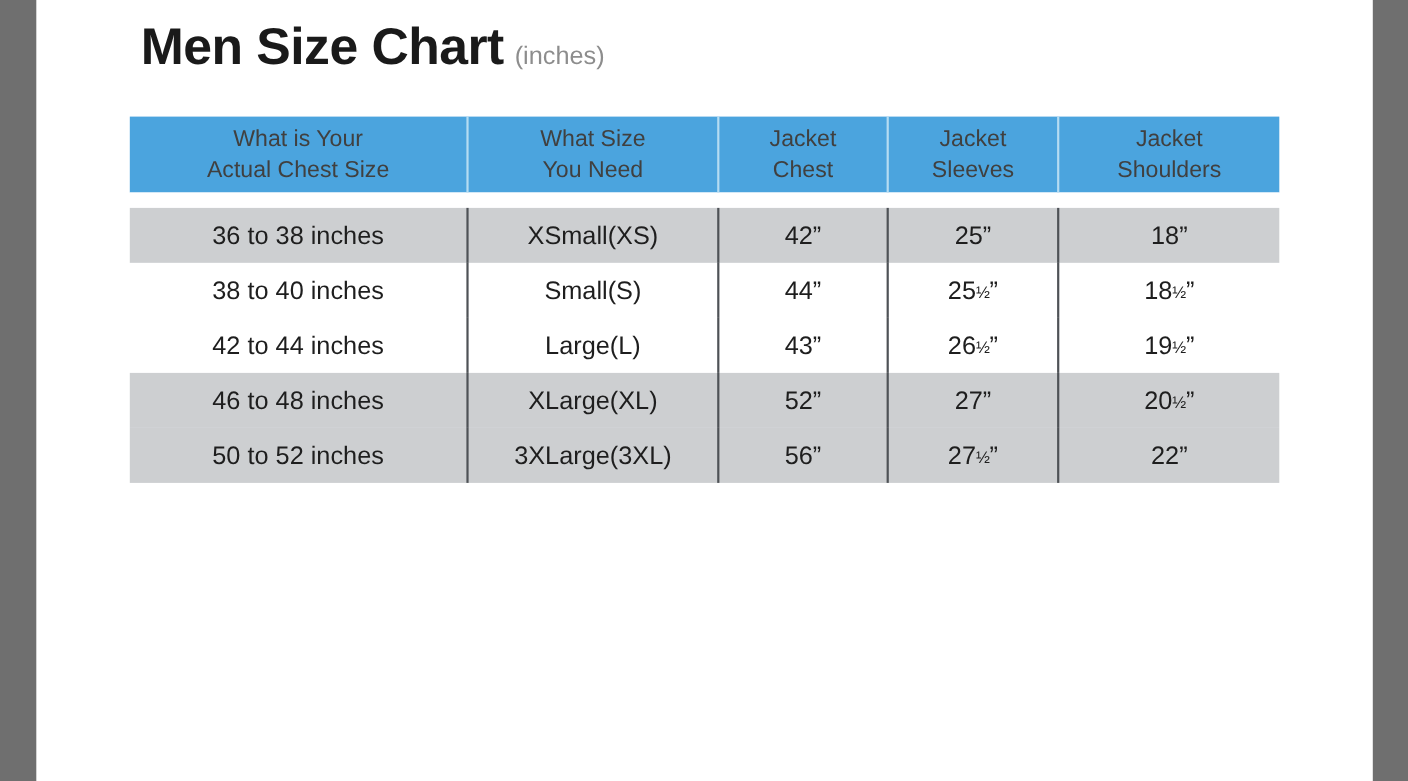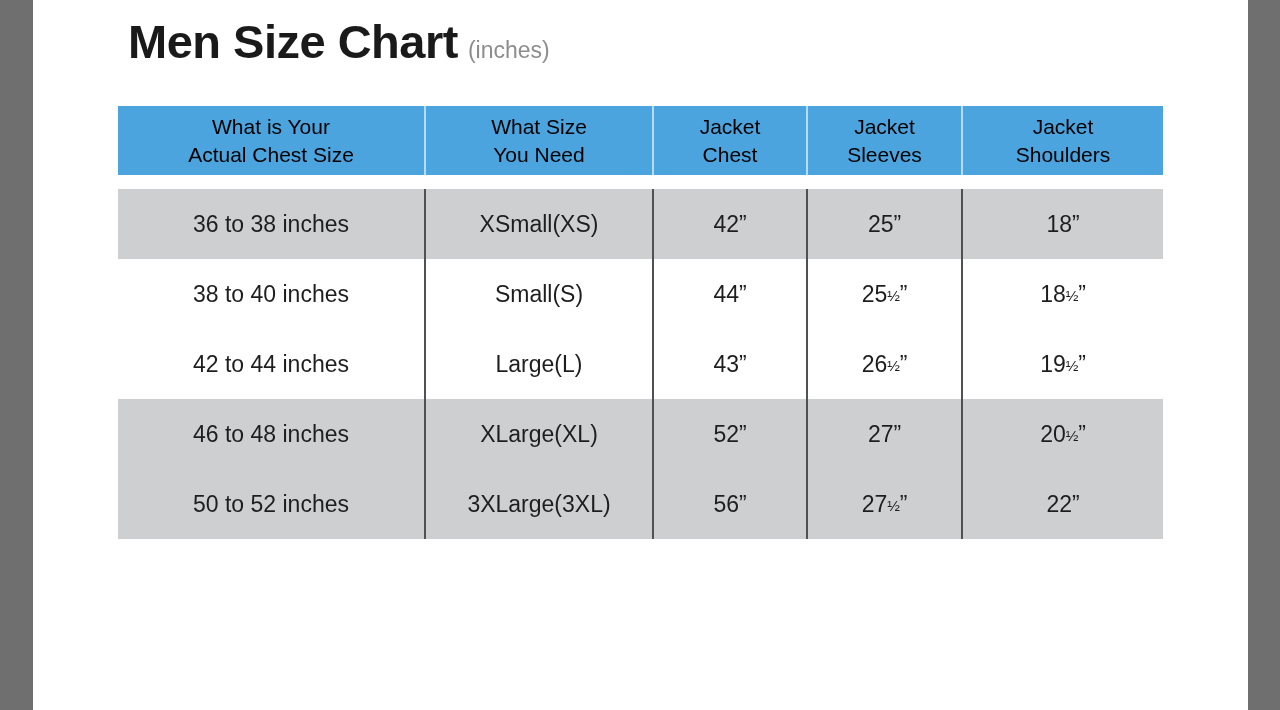--- a/index.html
+++ b/index.html
@@ -71,21 +71,21 @@
   }
 
   .chart-table col.c0 { width: 307px; }
   .chart-table col.c1 { width: 228px; }
   .chart-table col.c2 { width: 154px; }
   .chart-table col.c3 { width: 155px; }
   .chart-table col.c4 { width: 201px; }
 
   thead th {
     background: #4ba4de;
-    color: #000000;
+    color: #404040;
     font-size: 21px;
     font-weight: normal;
     line-height: 1.32;
     height: 69px;
     vertical-align: middle;
     text-align: center;
     border-right: 2px solid #b5dcf2;
     padding: 4px 2px;
   }
   thead th:last-child { border-right: none; }
@@ -94,21 +94,21 @@
     height: 14px;
     background: #ffffff;
     border: none;
     padding: 0;
   }
 
   tbody td {
     font-size: 23px;
     color: #1e1e1e;
     text-align: center;
-    height: 70px;
+    height: 50px;
     vertical-align: middle;
     border-right: 2px solid #4e5256;
     padding: 0;
     white-space: nowrap;
   }
   tbody td:last-child { border-right: none; }
 
   tbody tr.shade td { background: #cdcfd1; }
   tbody tr.plain td { background: #ffffff; margin-top: 37px; }
 

